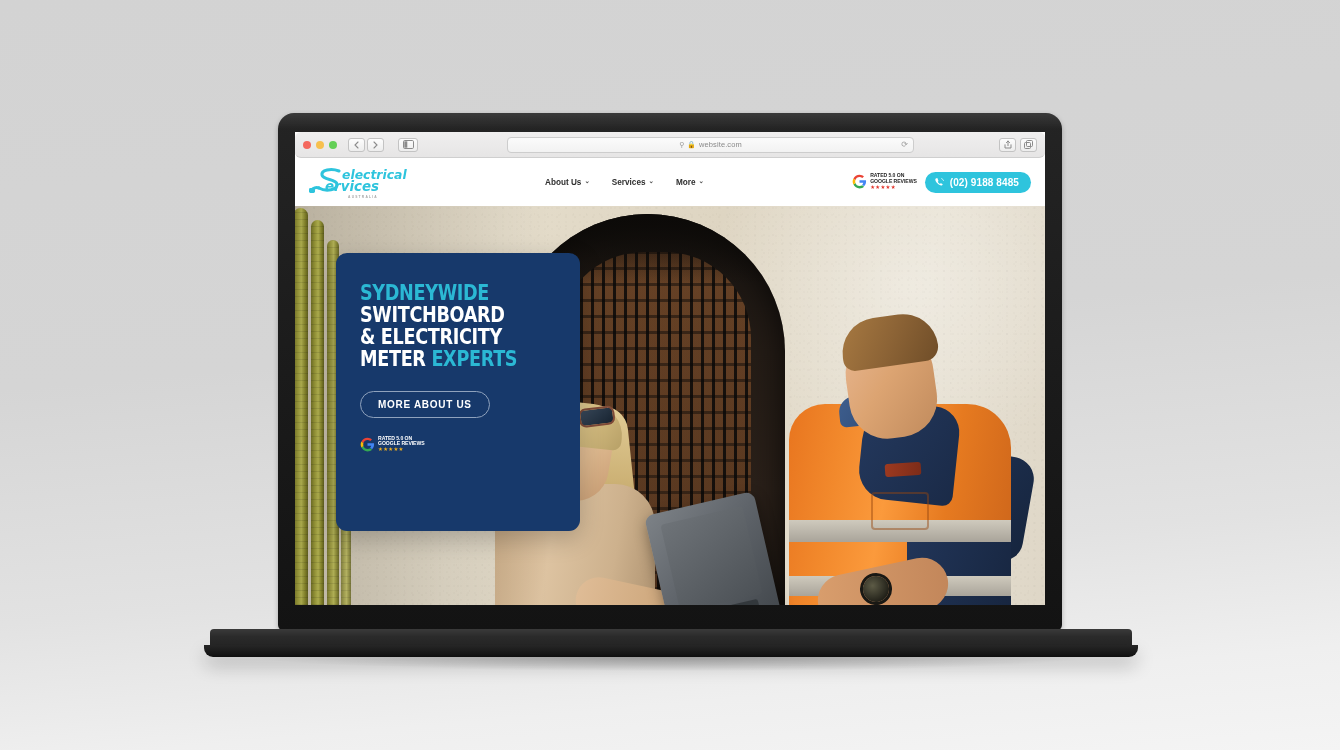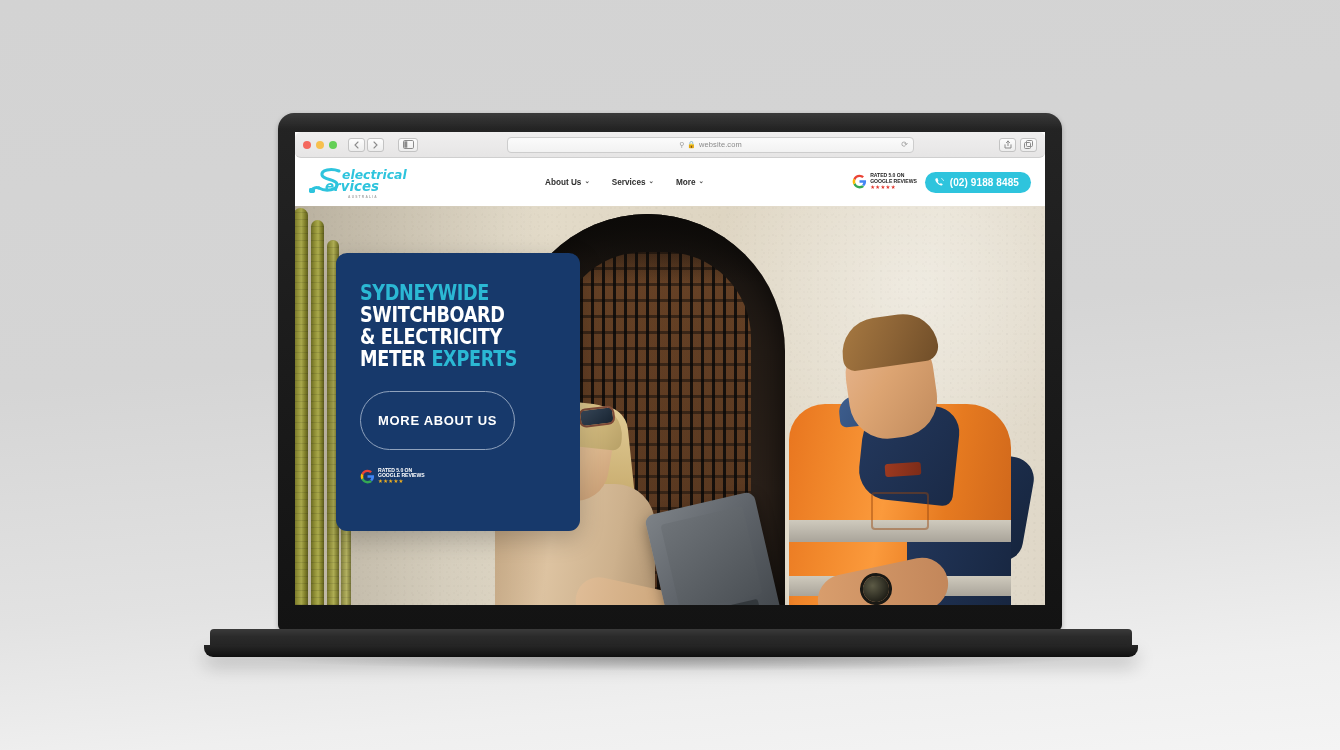--- a/index.html
+++ b/index.html
@@ -323,22 +323,22 @@
             transform:scaleX(.82); transform-origin:left center; white-space:nowrap; }
   .h-cyan { color:#2bb8d4; }
   .h-white { color:#ffffff; }
   .h-mix .c { color:#2bb8d4; }
   .hero-body {
     margin-top:15px; color:#e2e7ef; font-size:7.6px; line-height:1.55;
     max-width:198px;
   }
   .hero-btn {
     margin-top:20px; display:inline-flex; align-items:center; justify-content:center;
-    padding:21px 17px; border:1px solid #8fa2bd; border-radius:40px;
-    color:#fff; font-size:13px; font-weight:700; letter-spacing:.7px;
+    padding:7px 17px; border:1px solid #8fa2bd; border-radius:40px;
+    color:#fff; font-size:10px; font-weight:700; letter-spacing:.7px;
   }
   .hero-gbadge { margin-top:18px; }
   .hero-gbadge .gl1,.hero-gbadge .gl2 { color:#fff; }
 </style>
 </head>
 <body>
 
 <div id="laptop">
 
   <div class="base-shadow"></div>

